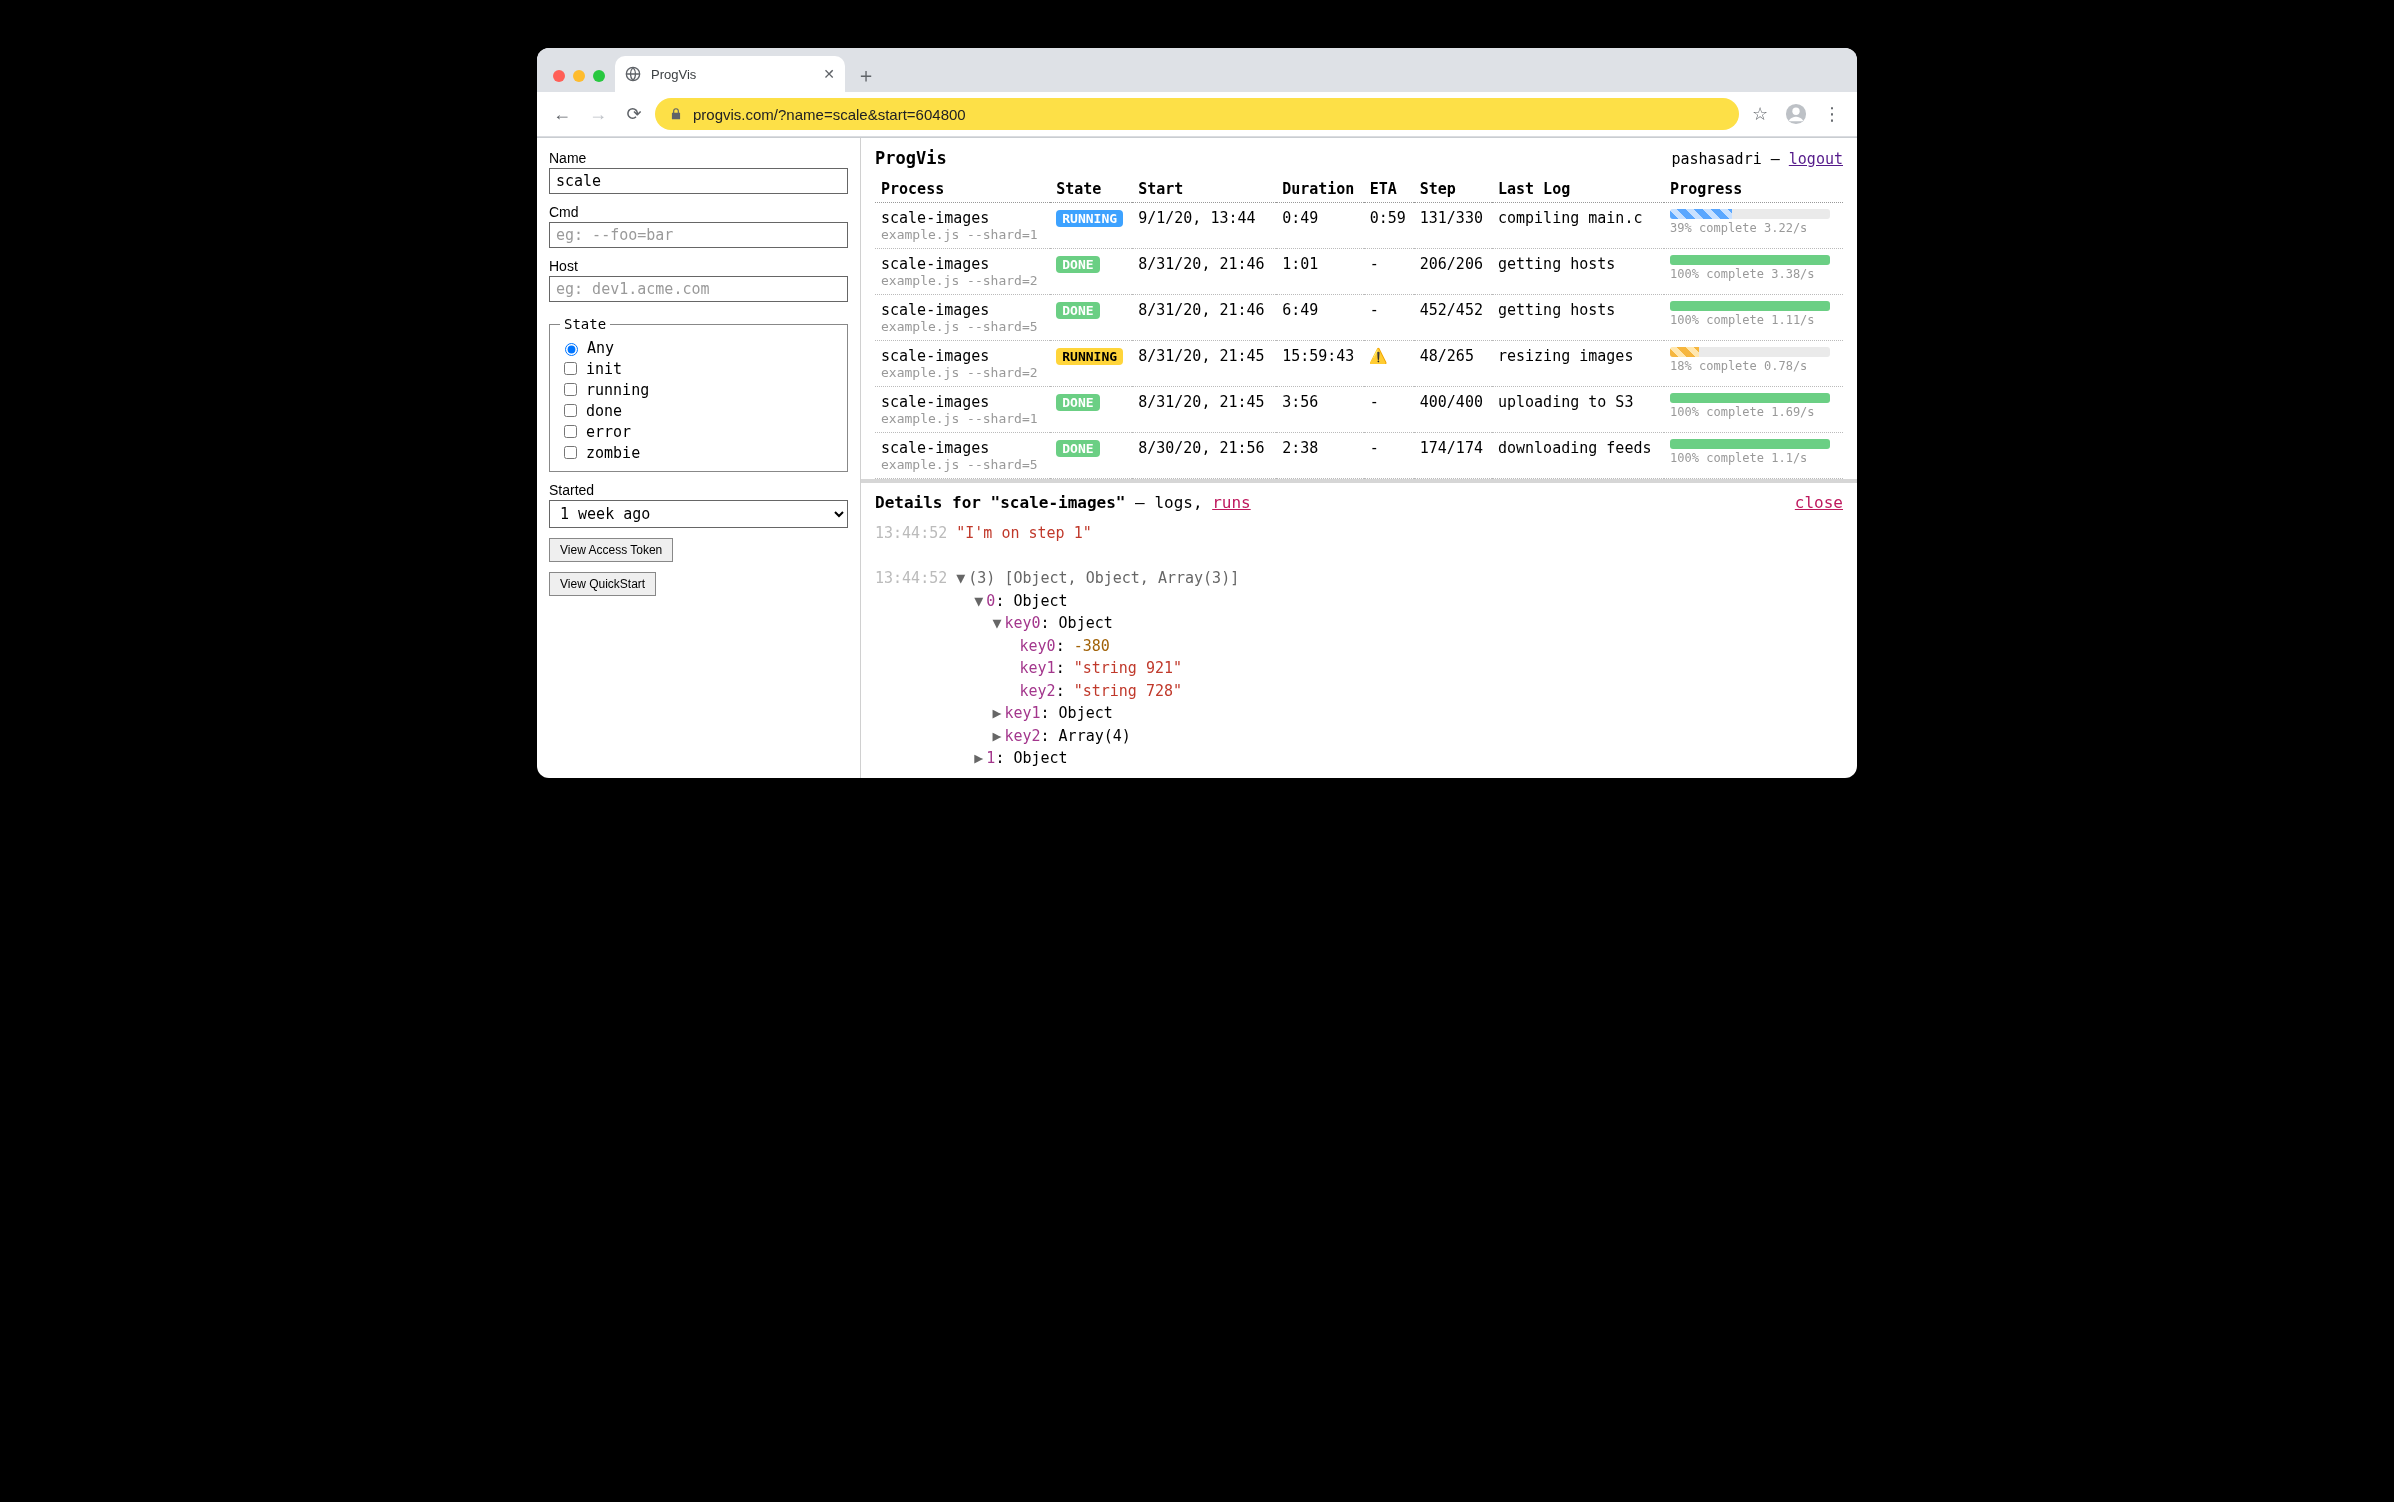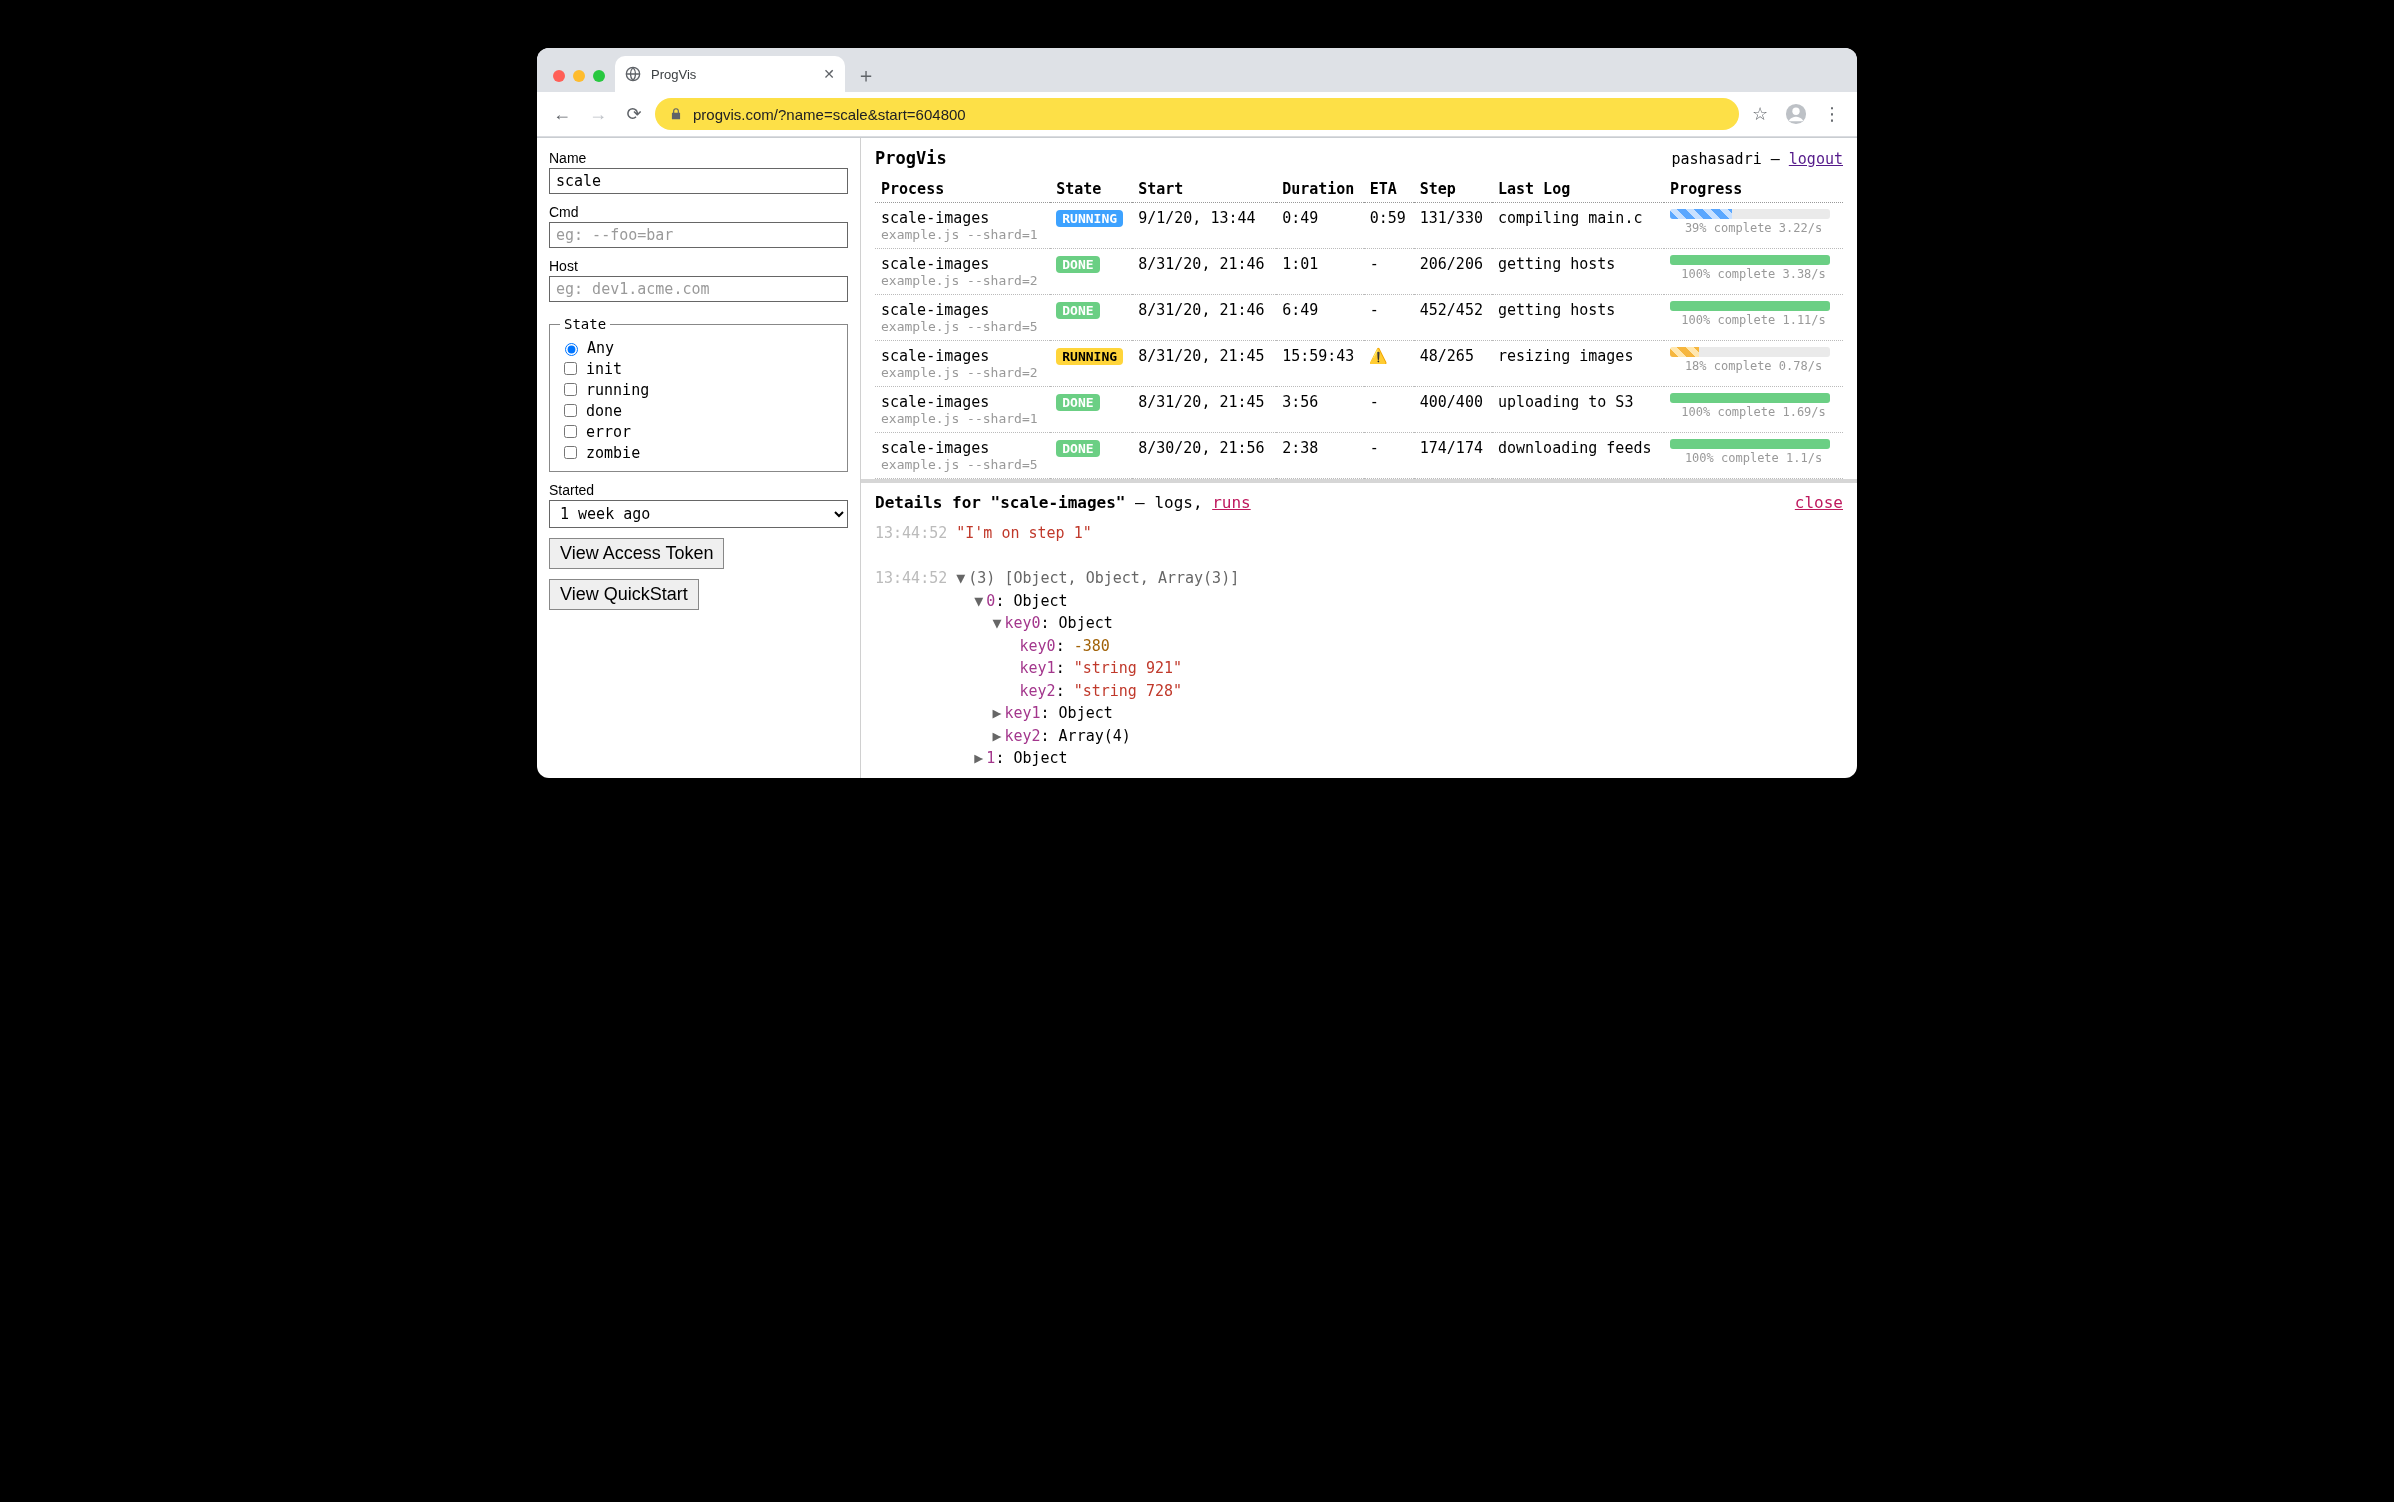--- a/index.html
+++ b/index.html
@@ -133,21 +133,21 @@
   .state-opt {
     display: flex;
     align-items: center;
     gap: 6px;
     font-family: Menlo, monospace;
     font-size: 15px;
     padding: 1px 0;
   }
   .sidebar button.side-btn {
     font-family: -apple-system, Helvetica, Arial, sans-serif;
-    font-size: 18px;
+    font-size: 12px;
     padding: 4px 10px;
     border: 1px solid #888;
     background: #efefef;
     cursor: pointer;
     align-self: flex-start;
   }
   .main {
     flex:1;
     display:flex;
     flex-direction:column;
@@ -189,21 +189,21 @@
     padding: 1px 6px;
     border-radius: 4px;
     font-size: 13px;
     font-weight: bold;
     color:#fff;
   }
   .badge.running-blue { background:#3da2ff; }
   .badge.running-yellow { background:#ffd53a; color:#000; }
   .badge.done { background:#6bcf84; }
   .warn-icon { color:#e6a800; }
-  .progress-cell { min-width: 170px; text-align: center; }
+  .progress-cell { min-width: 170px; }
   .pbar {
     height: 10px;
     width: 160px;
     background: #eaeaea;
     border-radius: 3px;
     overflow: hidden;
     position: relative;
   }
   .pbar .fill {
     height:100%;

